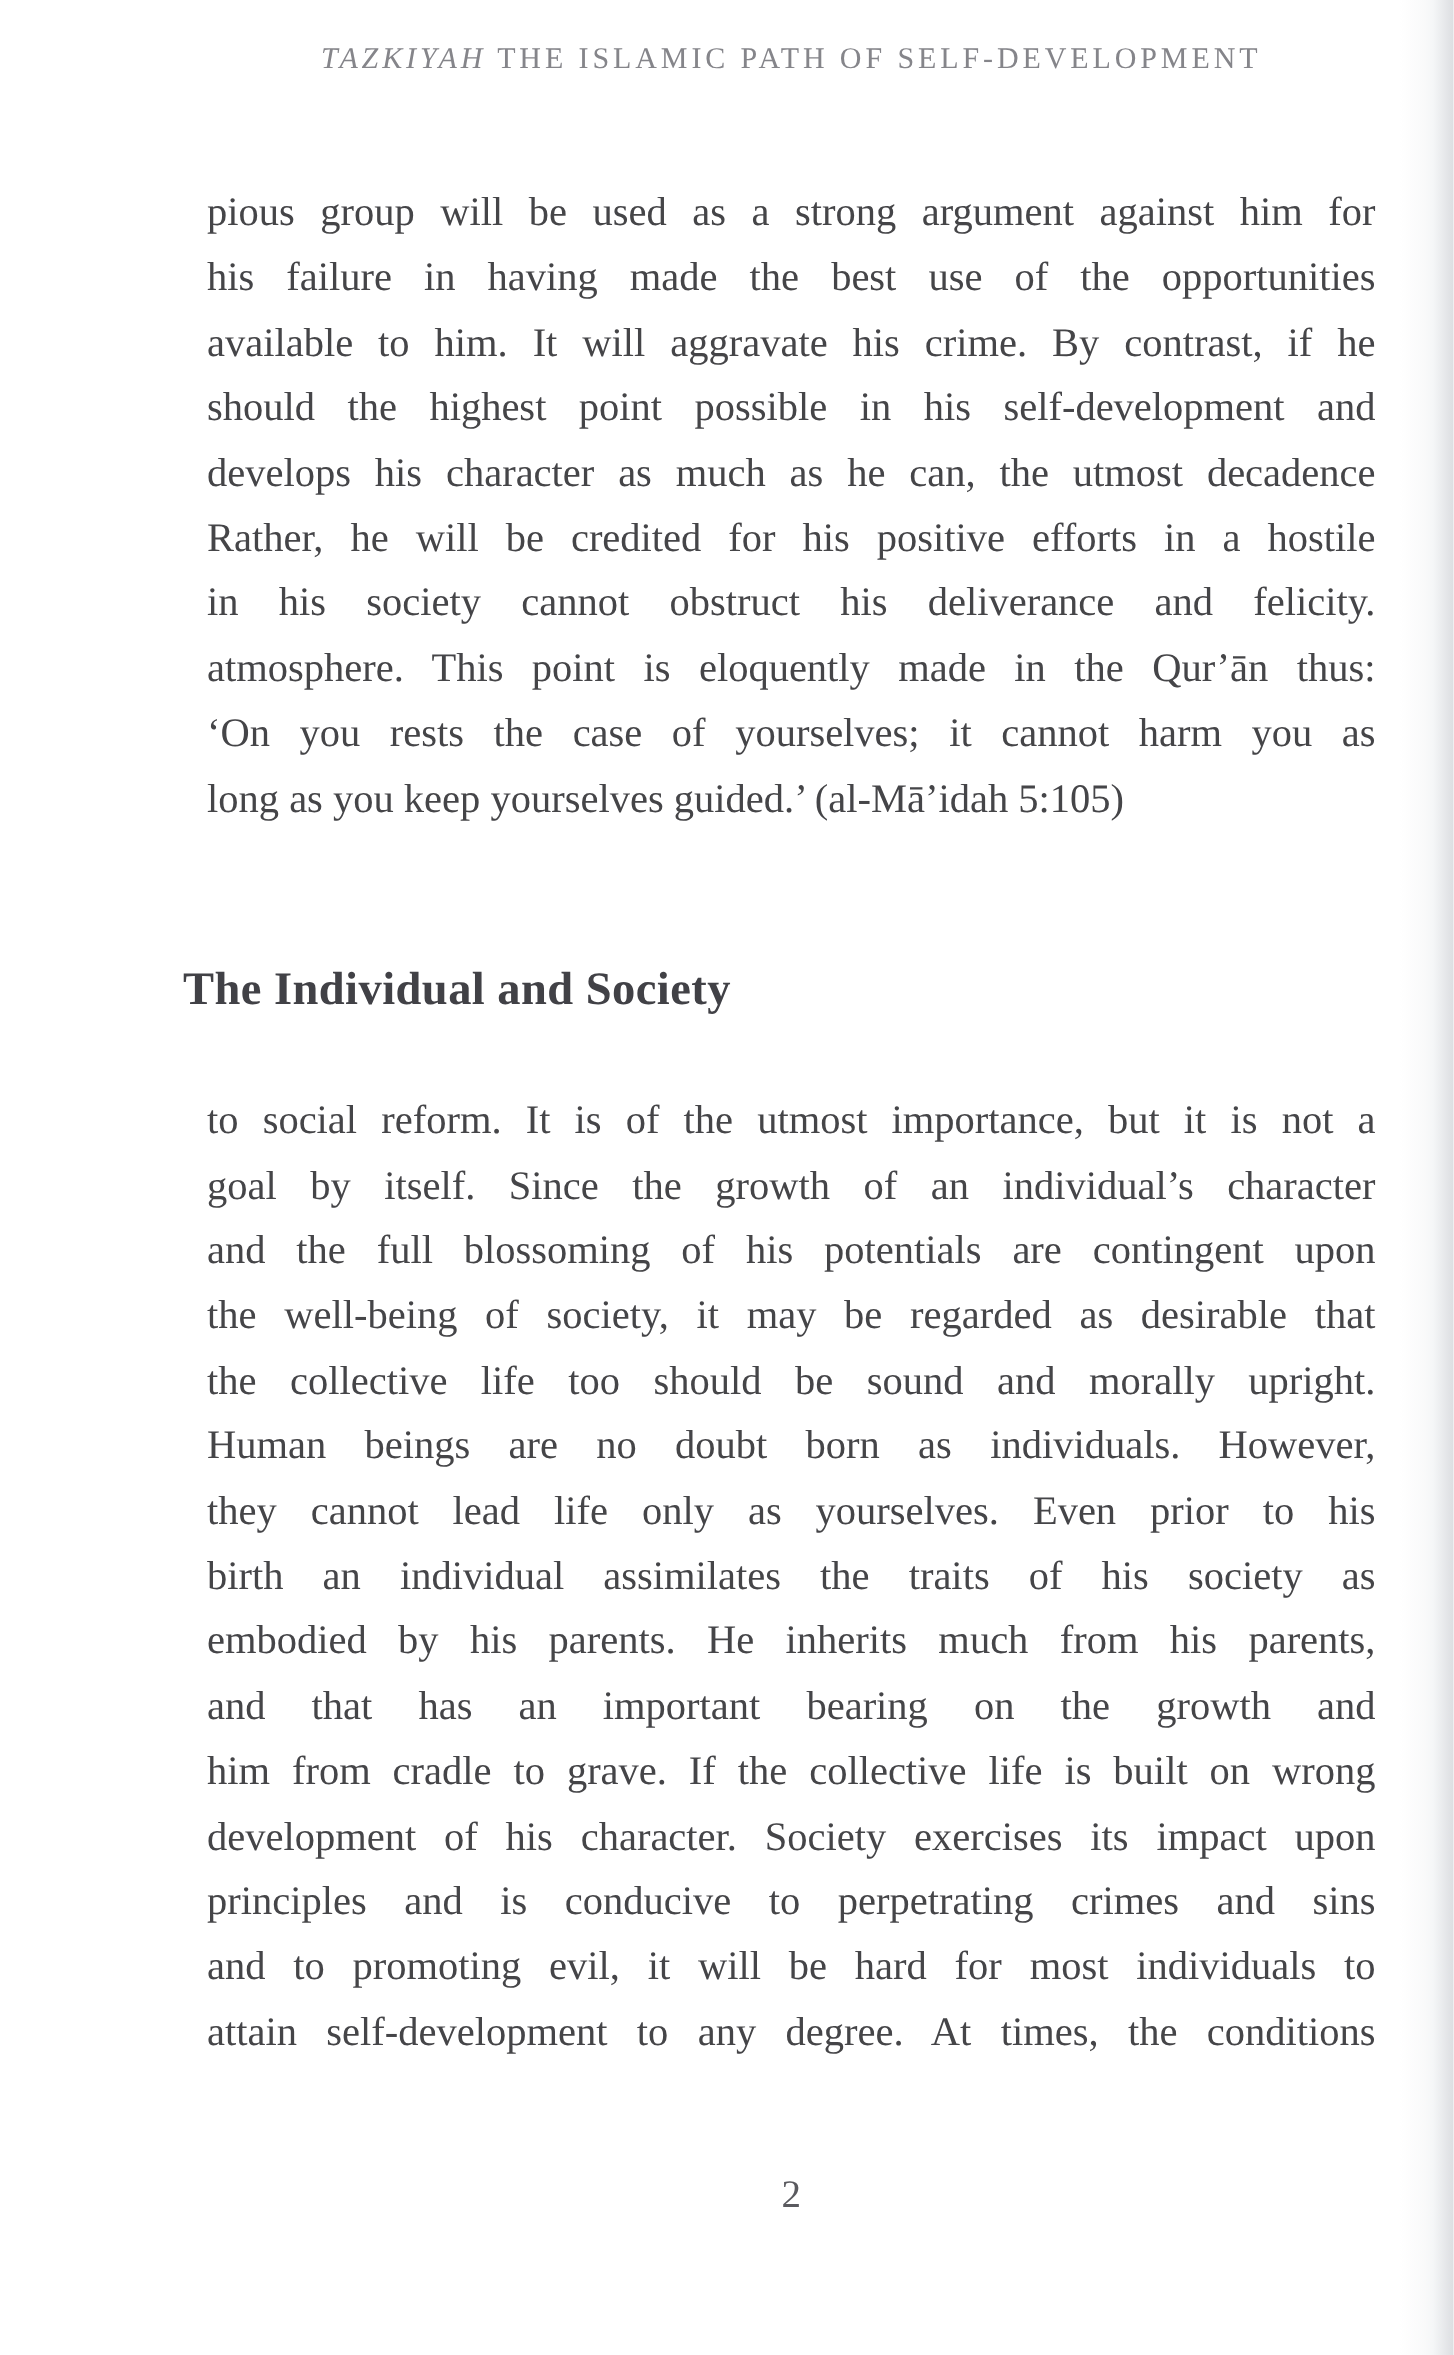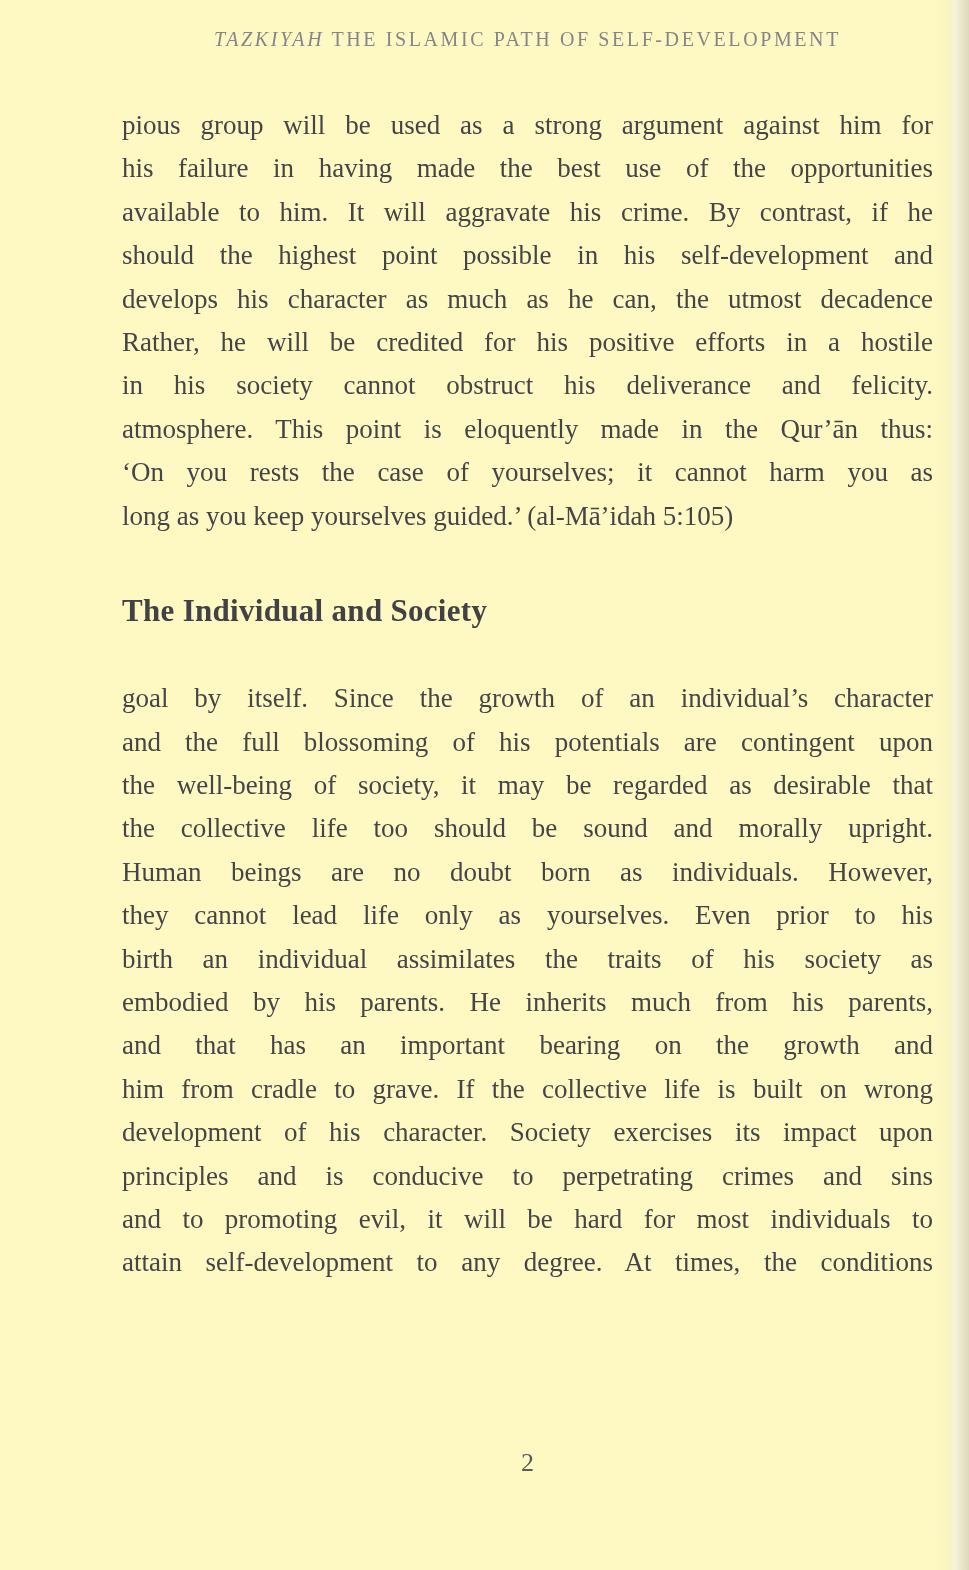--- a/index.html
+++ b/index.html
@@ -4,21 +4,21 @@
 <style>
   html, body {
     margin: 0;
     padding: 0;
     background: #e9e9e9;
   }
   .page {
     position: relative;
     width: 969px;
     height: 1570px;
-    background: #fef9c3;
+    background: #ffffff;
     font-family: "Liberation Serif", "DejaVu Serif", serif;
     color: #454548;
     overflow: hidden;
   }
   .running-header {
     position: absolute;
     top: 28px;
     left: 122px;
     width: 811px;
     text-align: center;
@@ -29,36 +29,36 @@
   }
   .hdr-italic { font-style: italic; }
   .text-block {
     position: absolute;
     left: 122px;
     top: 104px;
     width: 811px;
     font-size: 27px;
     line-height: 43.4px;
   }
-  .para { margin: 0; font-family: Liberation Serif, serif; }
+  .para { margin: 16px; font-family: Liberation Serif, serif; }
   .line {
     height: 43.4px;
     text-align: justify;
     text-align-last: justify;
     overflow: hidden;
     white-space: nowrap;
   }
   .line.para-end {
     text-align-last: left;
   }
   .heading {
     font-weight: bold;
     font-size: 31px;
     line-height: 43.4px;
-    margin-top: 51px;
+    margin-top: 83px;
     margin-bottom: 45px;
     color: #414146;
     letter-spacing: 0.3px;
   }
   .page-number {
     position: absolute;
     top: 1448px;
     left: 122px;
     width: 811px;
     text-align: center;
@@ -96,20 +96,21 @@
         <div class="line">should the highest point possible in his self-development and</div>
         <div class="line">develops his character as much as he can, the utmost decadence</div>
         <div class="line">Rather, he will be credited for his positive efforts in a hostile</div>
         <div class="line">in his society cannot obstruct his deliverance and felicity.</div>
         <div class="line">atmosphere. This point is eloquently made in the Qur’ān thus:</div>
         <div class="line">‘On you rests the case of yourselves; it cannot harm you as</div>
         <div class="line para-end">long as you keep yourselves guided.’ (al-Mā’idah 5:105)</div>
       </div>
       <div class="heading">The Individual and Society</div>
       <div class="para">
+        <div class="line">to social reform. It is of the utmost importance, but it is not a</div>
         <div class="line">goal by itself. Since the growth of an individual’s character</div>
         <div class="line">and the full blossoming of his potentials are contingent upon</div>
         <div class="line">the well-being of society, it may be regarded as desirable that</div>
         <div class="line">the collective life too should be sound and morally upright.</div>
         <div class="line">Human beings are no doubt born as individuals. However,</div>
         <div class="line">they cannot lead life only as yourselves. Even prior to his</div>
         <div class="line">birth an individual assimilates the traits of his society as</div>
         <div class="line">embodied by his parents. He inherits much from his parents,</div>
         <div class="line">and that has an important bearing on the growth and</div>
         <div class="line">him from cradle to grave. If the collective life is built on wrong</div>

